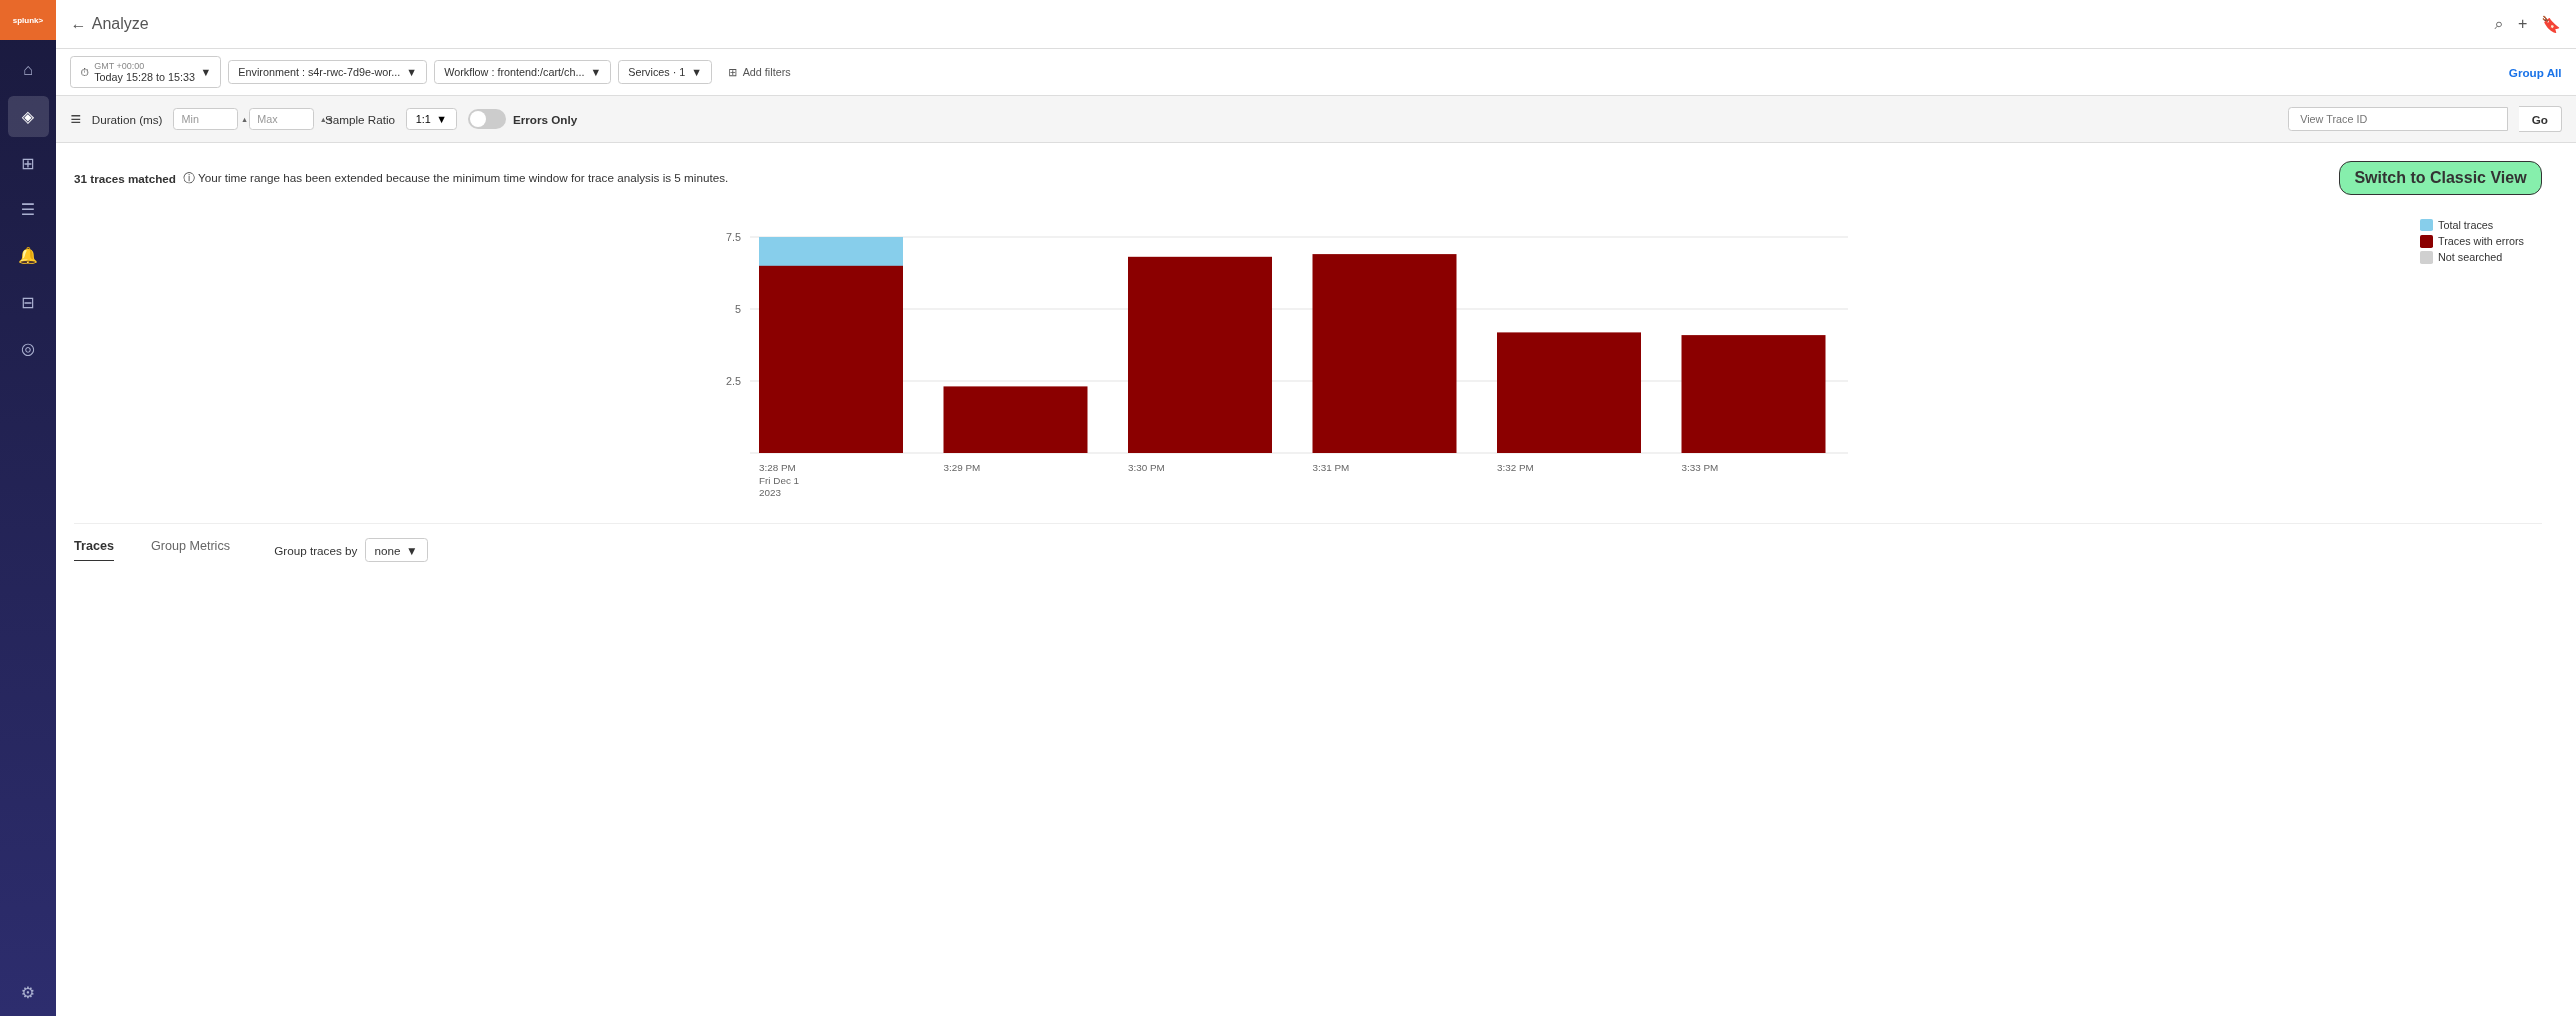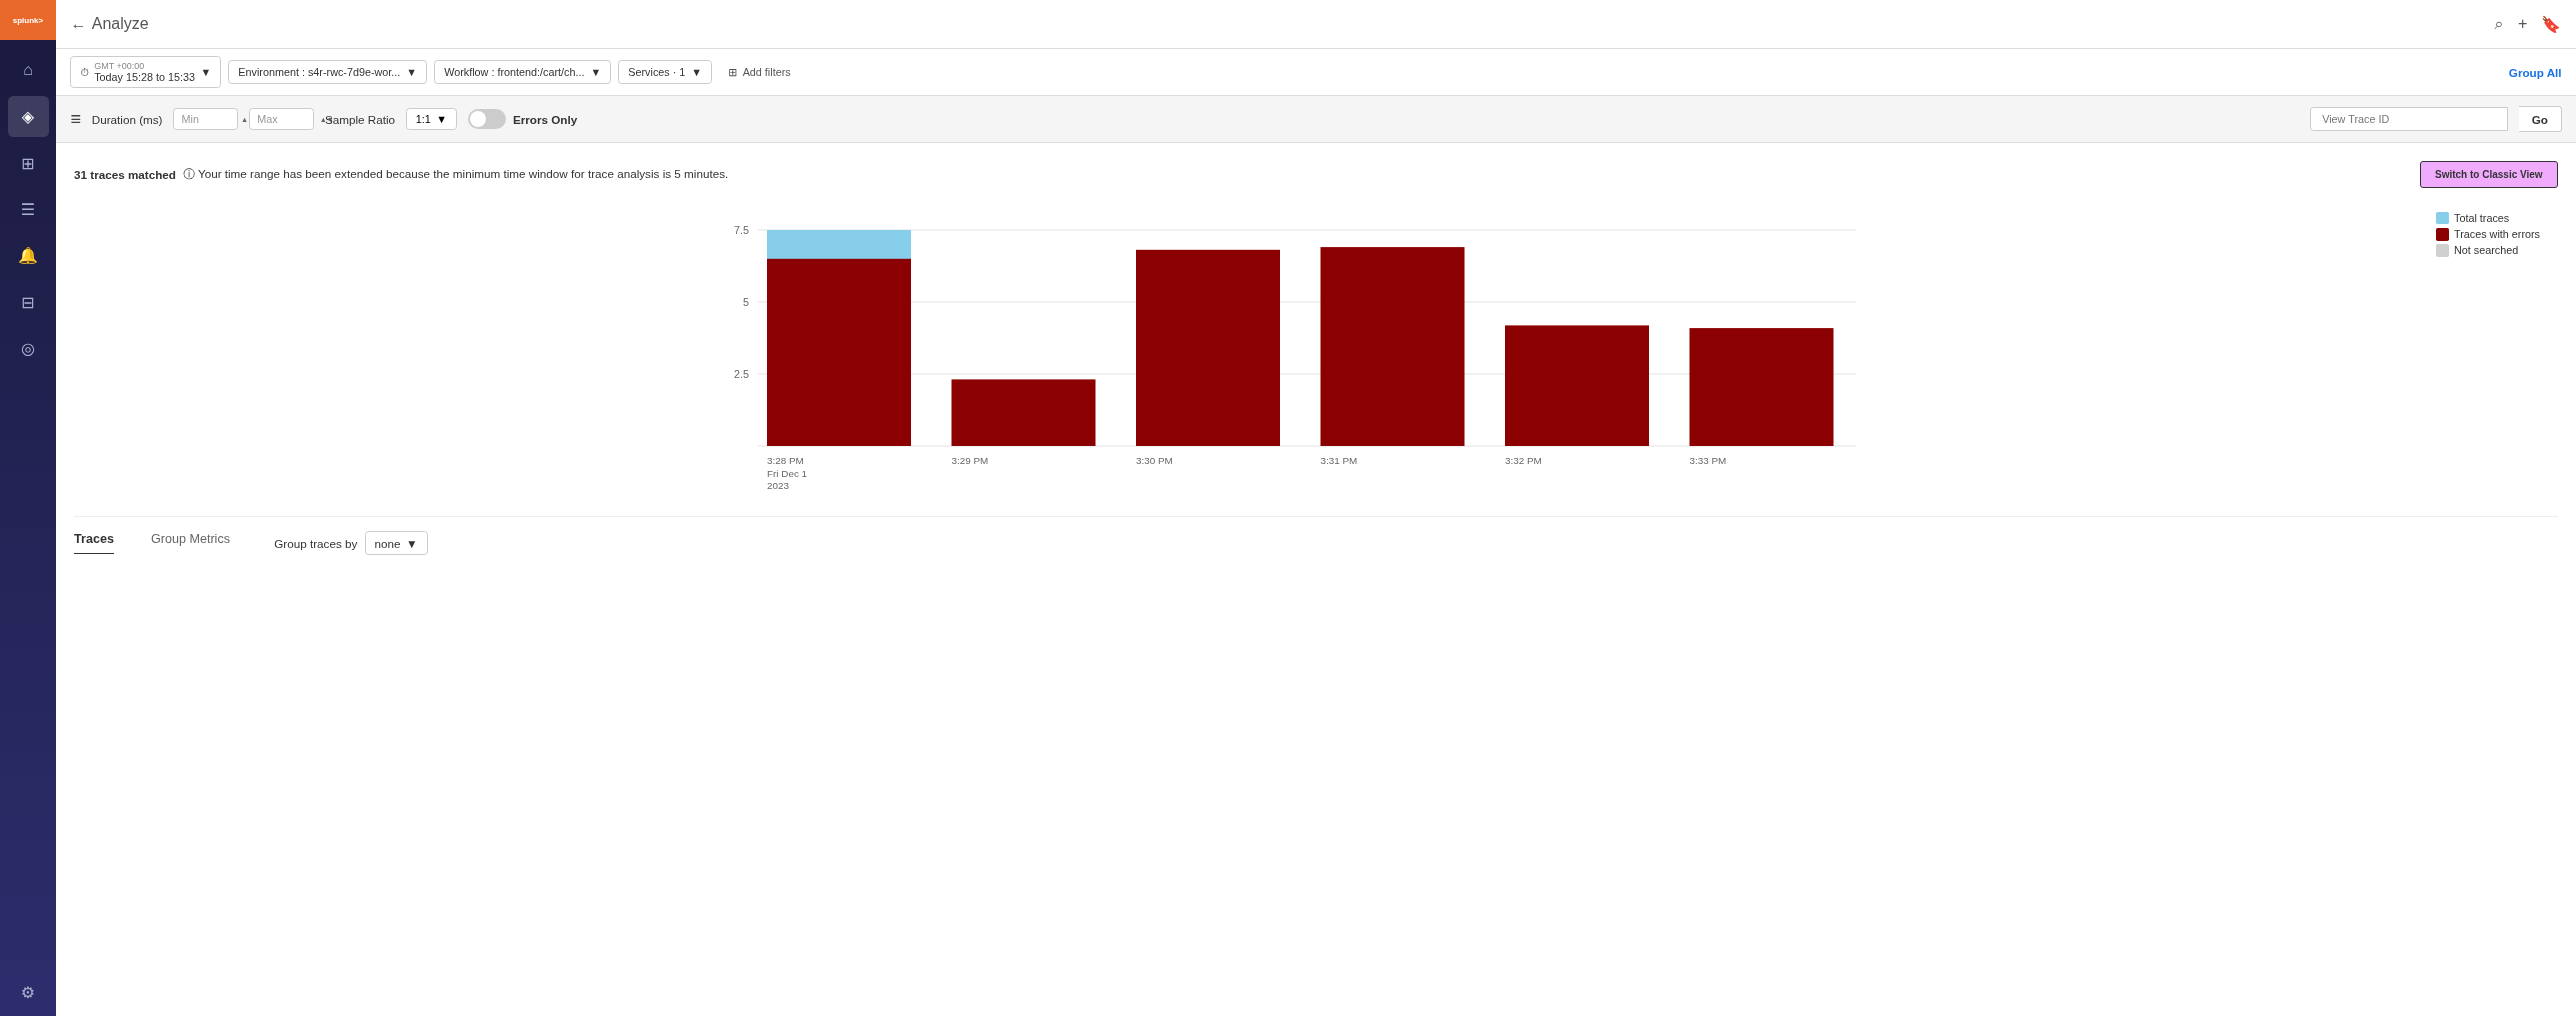--- a/index.html
+++ b/index.html
@@ -169,62 +169,62 @@
       top: 1.8px;
       left: 1.8px;
       transition: left 0.2s;
     }
     .trace-id-input {
       margin-left: auto;
       border: 0.9px solid #ccc;
       border-radius: 3.6px 0 0 3.6px;
       padding: 5.4px 10.8px;
       font-size: 10.8px;
-      width: 198px;
+      width: 220px;
       color: #999;
       background: white;
       outline: none;
     }
     .go-btn {
       border: 0.9px solid #ccc;
       border-left: none;
       border-radius: 0 3.6px 3.6px 0;
       padding: 5.4px 12.6px;
       font-size: 11.7px;
       font-weight: 600;
       color: #333;
       background: white;
       cursor: pointer;
     }
 
     
-    .content { flex: 1; overflow-y: auto; background: white; padding: 18px 18px 0 18px; }
+    .content { flex: 1; overflow-y: auto; background: white; padding: 18px 34px 0 18px; }
 
     .traces-info {
       display: flex;
       align-items: center;
       justify-content: space-between;
       margin-bottom: 14.4px;
     }
     .traces-info-left {
       display: flex;
       align-items: center;
       gap: 7.2px;
       font-size: 11.7px;
       color: #333;
     }
     .traces-info-left .count { font-weight: 600; }
     .switch-classic-btn {
       border: 1.8px solid #333;
-      border-radius: 3px;
+      border-radius: 12px;
       padding: 7.2px 14.4px;
-      font-size: 10px;
+      font-size: 16px;
       font-weight: 600;
       color: #333;
-      background: #f0abfc;
+      background: #86efac;
       cursor: pointer;
     }
 
     
     .chart-container { position: relative; margin-bottom: 0; }
     .chart-legend {
       position: absolute;
       right: 18px;
       top: 9px;
       font-size: 10.8px;

